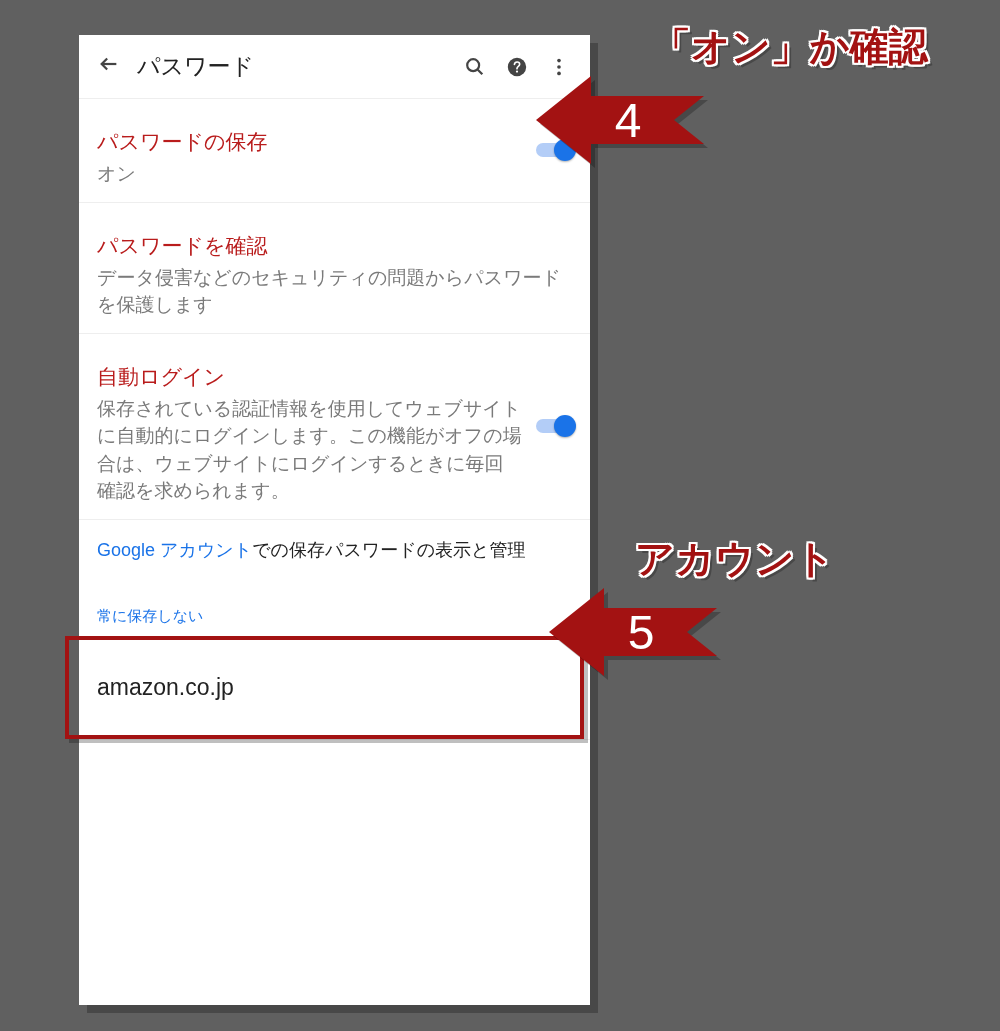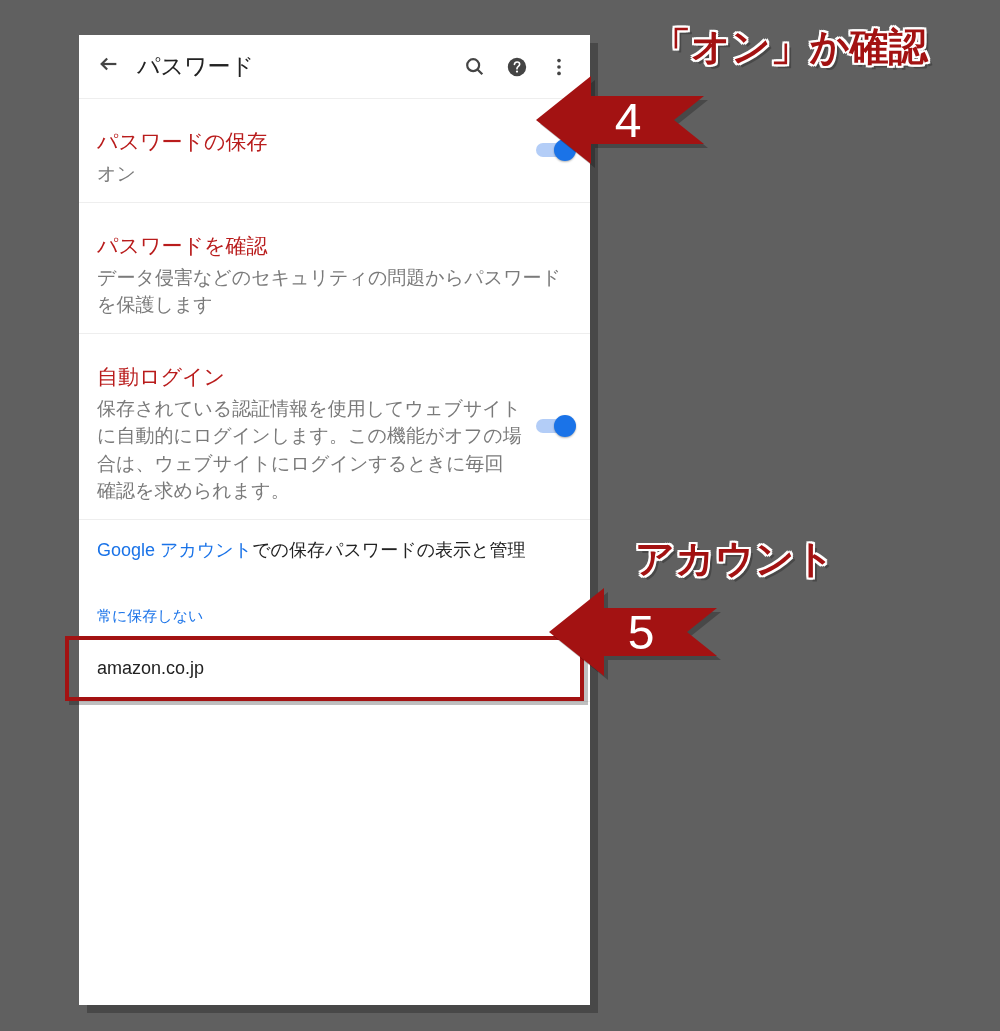--- a/index.html
+++ b/index.html
@@ -24,21 +24,21 @@
     .row-ctrl  { width:50px; display:flex; align-items:center; justify-content:flex-end; }
 
     .toggle { position:relative; width:36px; height:14px; background:#b3cdf7; border-radius:7px; }
     .toggle::after { content:""; position:absolute; right:-4px; top:-4px; width:22px; height:22px; background:#1a73e8; border-radius:50%; box-shadow:0 1px 2px rgba(0,0,0,.3); }
 
     .account-row { border-top:1px solid #eee; padding:18px 18px; font-size:18px; color:#222; line-height:1.4; }
     .account-row .link { color:#1a73e8; }
 
     .section-label { padding:26px 18px 10px; font-size:15px; color:#1a73e8; }
 
-    .site-item { padding:22px 18px; font-size:18px; color:#222; border-top:1px solid #eee; cursor:pointer; }
+    .site-item { padding:38px 18px; font-size:23px; color:#222; border-top:1px solid #eee; cursor:pointer; }
     .site-list .site-item:first-child { border-top:none; }
     .site-list-wrap { position:relative; }
     .highlight-box {
       position:absolute; left:-14px; right:6px; top:0; bottom:0;
       border:4px solid #a31212; pointer-events:none;
       box-shadow:4px 4px 0 rgba(0,0,0,.25);
     }
     .last-border { border-top:1px solid #eee; height:0; }
 
     .callout { position:absolute; color:#fff; }

